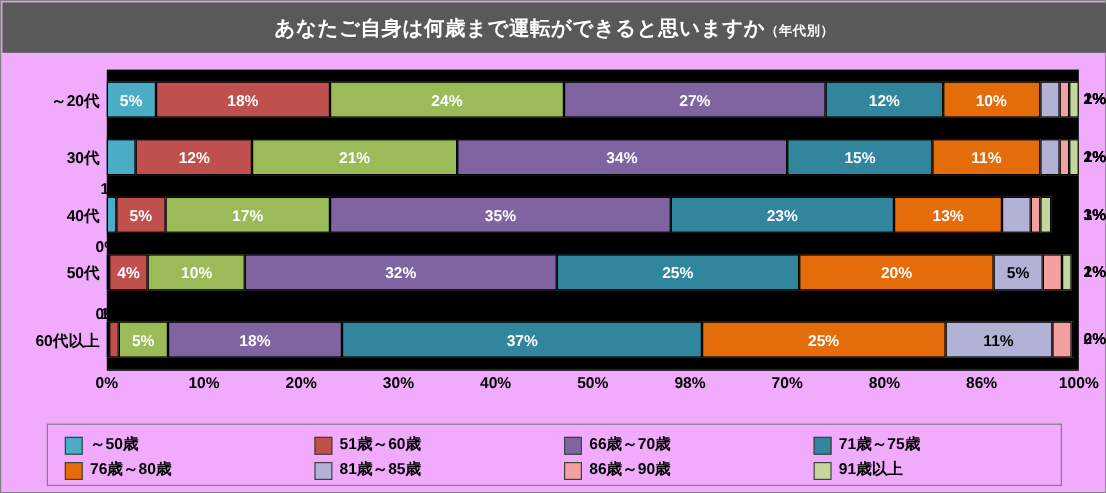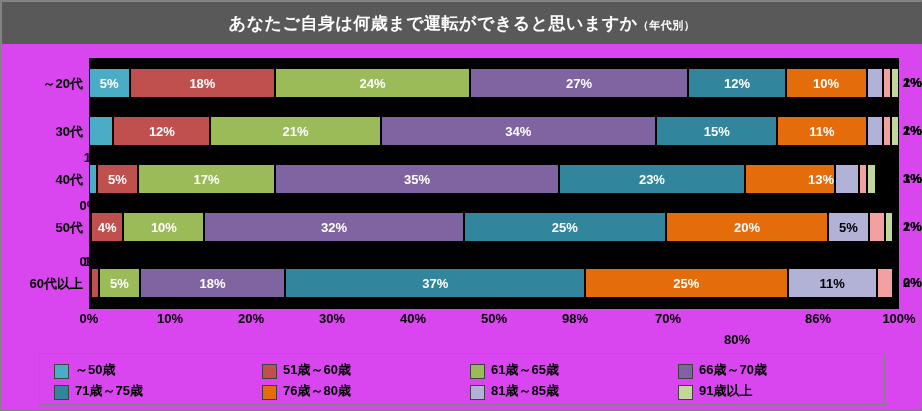--- a/index.html
+++ b/index.html
@@ -7,21 +7,21 @@
     width:922px;height:411px;
     background:#ffffff;
     font-family:"Liberation Sans","DejaVu Sans",sans-serif;
     overflow:hidden;
   }
   #chart-root{
     position:relative;
     width:922px;height:411px;
     box-sizing:border-box;
     border:1px solid #808080;
-    background:#d946ef;
+    background:#f0abfc;
   }
   
   #title-band{
     position:absolute;left:1px;top:1px;width:920px;height:42px;
     background:#595959;
     display:flex;align-items:center;justify-content:center;
   }
   #title-text{
     color:#ffffff;font-weight:bold;font-size:17px;letter-spacing:0.5px;
     white-space:nowrap;
@@ -147,21 +147,21 @@
         </div>
         <div class="seg" style="width: 137.7px; background: rgb(155, 187, 89);">
           <span style="color: rgb(255, 255, 255);">17%</span>
         </div>
         <div class="seg" style="width: 283.5px; background: rgb(128, 100, 162);">
           <span>35%</span>
         </div>
         <div class="seg" style="width: 186.3px; background: rgb(49, 133, 156);">
           <span>23%</span>
         </div>
-        <div class="seg" style="width: 90px; background: rgb(228, 108, 10); justify-content: flex-end;">
+        <div class="seg" style="width: 90px; background: rgb(228, 108, 10);">
           <span>13%</span>
         </div>
         <div class="seg" style="width: 24.3px; background: rgb(178, 178, 214);"></div>
         <div class="seg" style="width: 8.1px; background: rgb(242, 160, 160);"></div>
         <div class="seg" style="width: 8.1px; background: rgb(195, 214, 155);"></div>
       </div>
       <div class="bar-row" style="top: 154px;">
         <div class="seg" style="width: 0px; background: rgb(75, 172, 198);"></div>
         <div class="seg" style="width: 32.4px; background: rgb(192, 80, 77);">
           <span>4%</span>
@@ -212,38 +212,38 @@
   <div id="legend">
       <div class="leg-item">
         <span class="leg-swatch" style="background: rgb(75, 172, 198);"></span>
         <span class="leg-text">～50歳</span>
       </div>
       <div class="leg-item">
         <span class="leg-swatch" style="background: rgb(192, 80, 77);"></span>
         <span class="leg-text">51歳～60歳</span>
       </div>
       <div class="leg-item">
-        <span class="leg-swatch" style="background: rgb(155, 187, 89);"></span>
-        <span class="leg-text">61歳～65歳</span>
-      </div>
-      <div class="leg-item">
         <span class="leg-swatch" style="background: rgb(128, 100, 162);"></span>
         <span class="leg-text">66歳～70歳</span>
       </div>
       <div class="leg-item">
         <span class="leg-swatch" style="background: rgb(49, 133, 156);"></span>
         <span class="leg-text">71歳～75歳</span>
       </div>
       <div class="leg-item">
         <span class="leg-swatch" style="background: rgb(228, 108, 10);"></span>
         <span class="leg-text">76歳～80歳</span>
       </div>
       <div class="leg-item">
         <span class="leg-swatch" style="background: rgb(178, 178, 214);"></span>
         <span class="leg-text">81歳～85歳</span>
+      </div>
+      <div class="leg-item">
+        <span class="leg-swatch" style="background: rgb(242, 160, 160);"></span>
+        <span class="leg-text">86歳～90歳</span>
       </div>
       <div class="leg-item">
         <span class="leg-swatch" style="background: rgb(195, 214, 155);"></span>
         <span class="leg-text">91歳以上</span>
       </div>
     </div>
 
 <div class="cat-label" style="left: 0px; width: 82px; top: 74px;">～20代</div>
     <div class="outside-lab" style="text-align: left; left: 902px; top: 74px;">2%</div>
     <div class="outside-lab" style="text-align: left; left: 902px; top: 74px;">1%</div>
@@ -267,17 +267,17 @@
     <div class="outside-lab" style="left: 92.05px; top: 253px; transform: translateX(-50%);">1%</div>
     <div class="outside-lab" style="text-align: left; left: 902px; top: 274px;">2%</div>
     <div class="outside-lab" style="text-align: left; left: 902px; top: 274px;">0%</div>
     <div class="xtick-lab" style="left: 88px;">0%</div>
     <div class="xtick-lab" style="left: 169px;">10%</div>
     <div class="xtick-lab" style="left: 250px;">20%</div>
     <div class="xtick-lab" style="left: 331px;">30%</div>
     <div class="xtick-lab" style="left: 412px;">40%</div>
     <div class="xtick-lab" style="left: 493px;">50%</div>
     <div class="xtick-lab" style="left: 574px;">98%</div>
-    <div class="xtick-lab" style="left: 655px; margin-left: 12px;">70%</div>
-    <div class="xtick-lab" style="left: 736px; margin-top: 21px;">80%</div>
+    <div class="xtick-lab" style="left: 655px;">70%</div>
+    <div class="xtick-lab" style="left: 736px;">80%</div>
     <div class="xtick-lab" style="left: 817px;">86%</div>
     <div class="xtick-lab" style="left: 898px;">100%</div>
   </div>
 
 </body></html>

